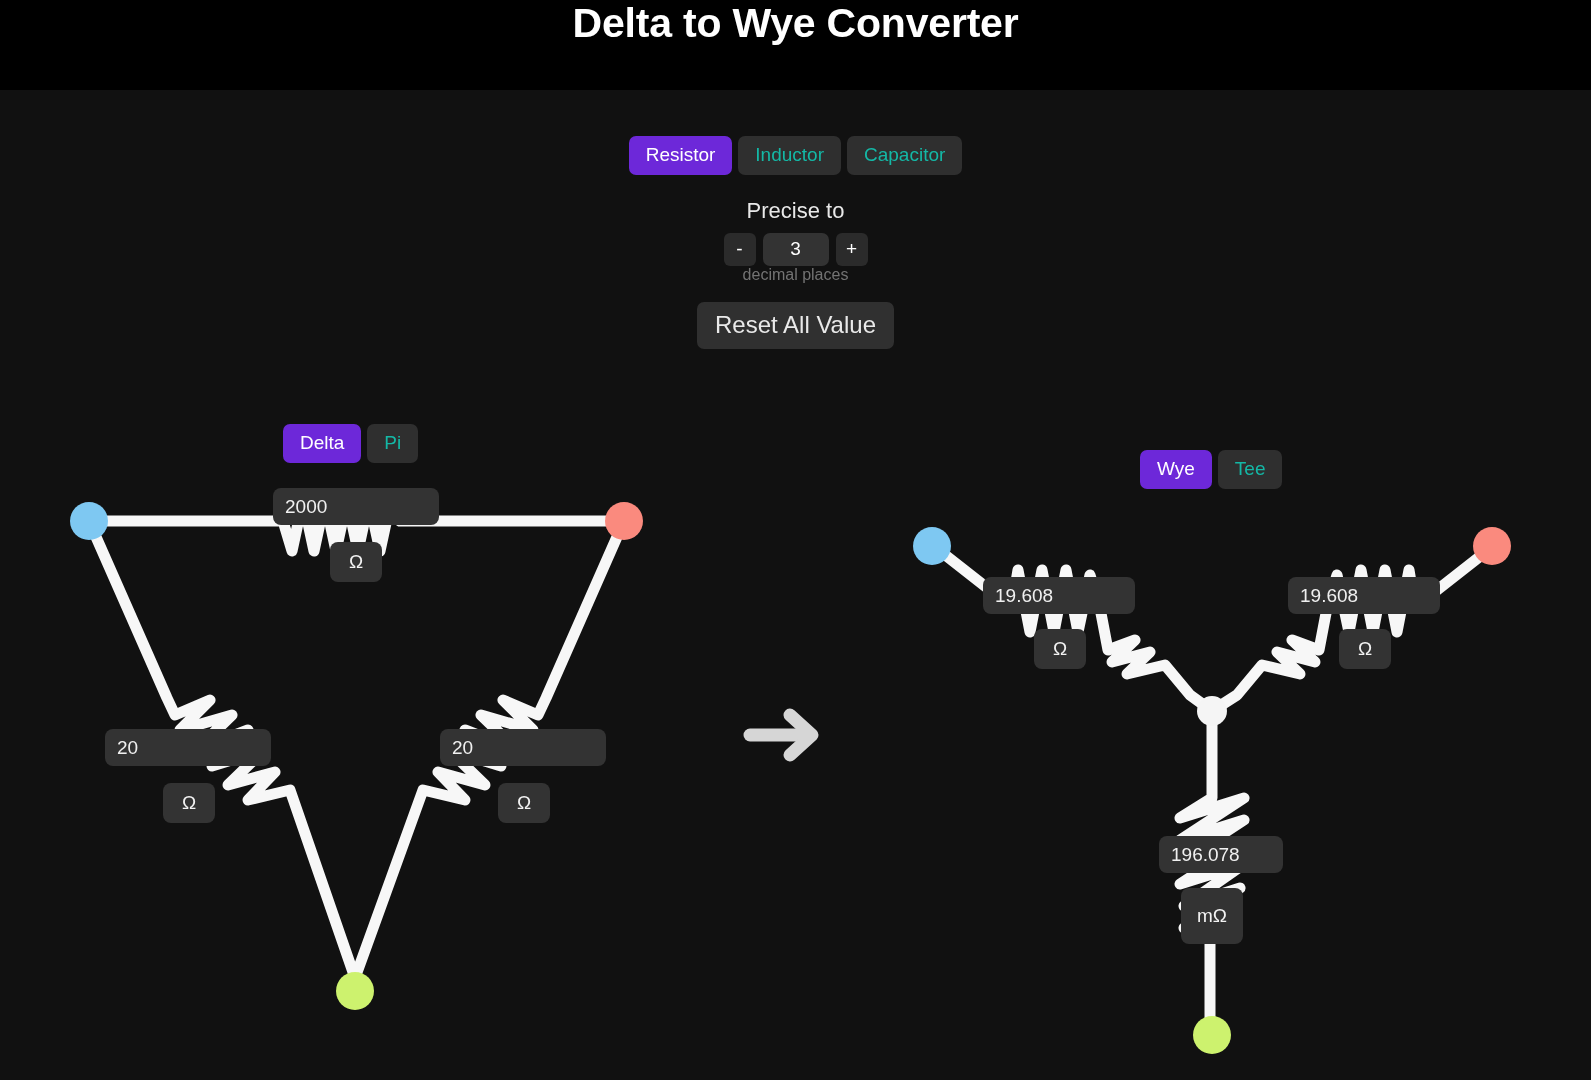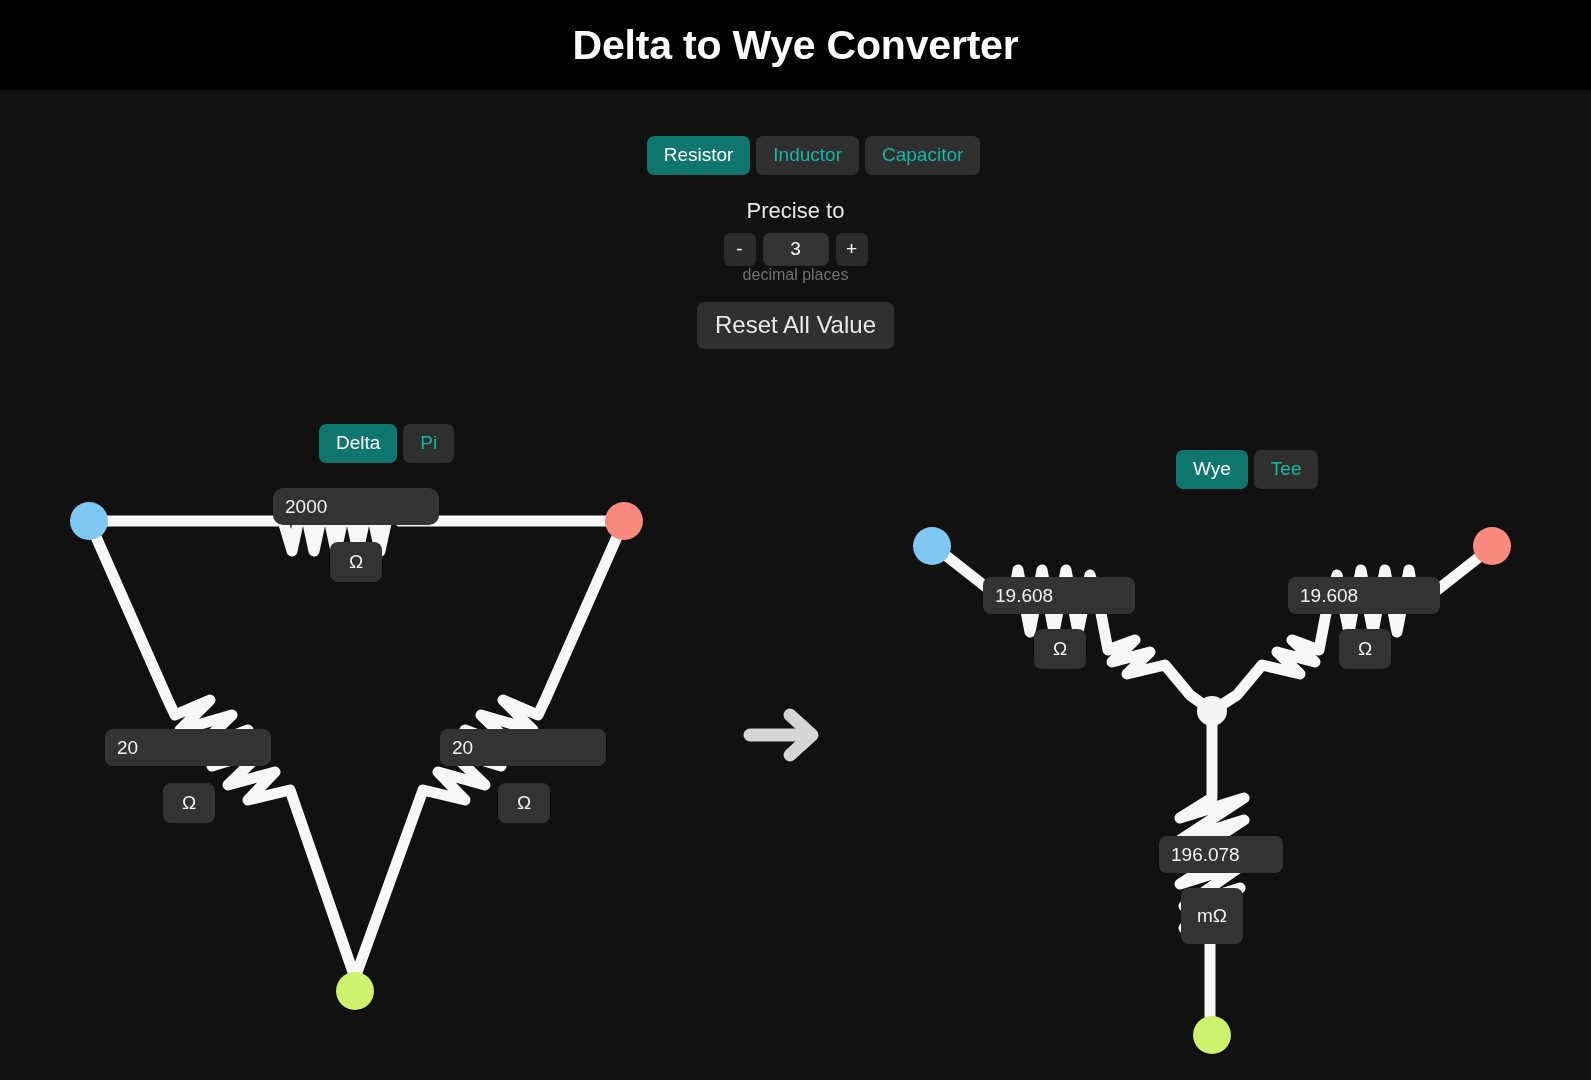--- a/index.html
+++ b/index.html
@@ -10,21 +10,21 @@
     font-family: "Liberation Sans", sans-serif;
     overflow: hidden;
   }
   .page { position: relative; width: 1591px; height: 1080px; background: #111111; }
 
   
   .header {
     position: absolute; top: 0; left: 0;
     width: 1591px; height: 90px;
     background: #000000;
-    display: flex; align-items: center; justify-content: center;
+    display: flex; justify-content: center;
   }
   .header h1 {
     color: #ffffff;
     font-size: 41px;
     font-weight: bold;
     letter-spacing: -0.2px;
   }
 
   
   .controls {
@@ -36,21 +36,21 @@
     background: #2f2f2f;
     border: none;
     border-radius: 7px;
     color: #14b8a6;
     font-size: 19px;
     font-family: "Liberation Sans", sans-serif;
     padding: 8px 17px 9px 17px;
     cursor: pointer;
     line-height: 1.15;
   }
-  .seg-btn.active { color: #ffffff; background: #0f766e; margin-left: 36px; }
+  .seg-btn.active { color: #ffffff; background: #6d28d9; }
 
   .precise-label {
     color: #e8e8e8;
     font-size: 22px;
     margin-top: 23px;
     text-align: right;
   }
   .stepper { display: flex; gap: 7px; margin-top: 9px; align-items: stretch; }
   .step-btn {
     background: #2b2b2b;
@@ -207,21 +207,21 @@
 
     <div class="arrow-wrap">
       <svg width="84" height="60" viewBox="0 0 84 60">
         <g stroke="#d6d6d6" stroke-width="13" stroke-linecap="round" stroke-linejoin="round" fill="none">
           <line x1="8" y1="30" x2="68" y2="30"></line>
           <polyline points="48,10 70,30 48,50"></polyline>
         </g>
       </svg>
     </div>
 
-    <div class="chip" style="left:273px; top:88px; width:166px; height:37px;border-radius:10px;">2000</div>
+    <div class="chip" style="left:273px; top:88px; width:166px; height:37px;">2000</div>
     <div class="unit-chip" style="left:330px; top:142px; width:52px; height:40px;">Ω</div>
 
     <div class="chip" style="left:105px; top:329px; width:166px; height:37px;">20</div>
     <div class="unit-chip" style="left:163px; top:383px; width:52px; height:40px;">Ω</div>
 
     <div class="chip" style="left:440px; top:329px; width:166px; height:37px;">20</div>
     <div class="unit-chip" style="left:498px; top:383px; width:52px; height:40px;">Ω</div>
 
     <div class="chip" style="left:983px; top:177px; width:152px; height:37px;">19.608</div>
     <div class="unit-chip" style="left:1034px; top:229px; width:52px; height:40px;">Ω</div>

